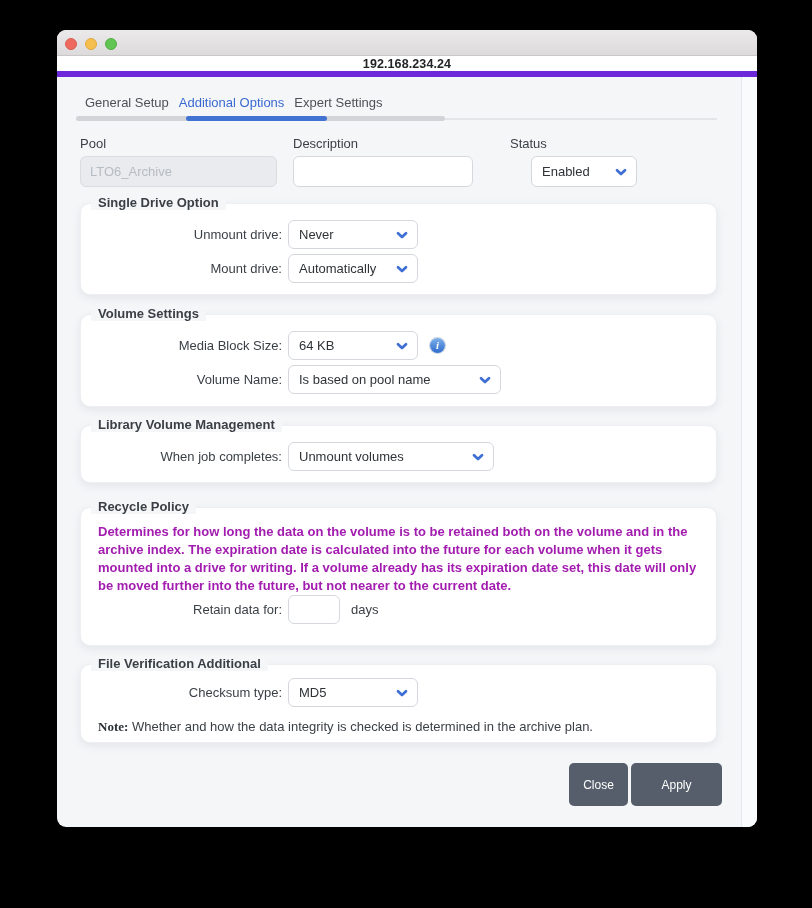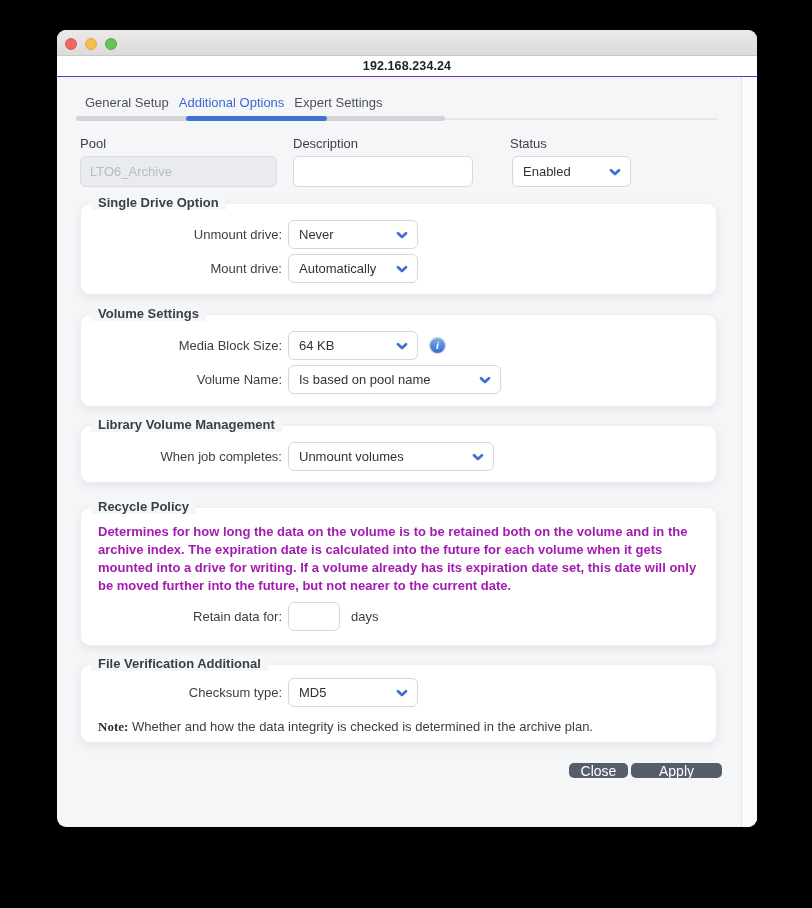--- a/index.html
+++ b/index.html
@@ -17,21 +17,21 @@
     position: absolute; top: 0; left: 0; right: 0; height: 26px;
     background: linear-gradient(#ebe9ea, #dcdadb);
     border-bottom: 1px solid #c9c7c8;
   }
   .light { position: absolute; top: 8px; width: 12px; height: 12px; border-radius: 50%; }
   .light.red    { left: 8px;  background: #ee6a5f; border: 0.5px solid #d95d52; }
   .light.yellow { left: 28px; background: #f5bf4f; border: 0.5px solid #dfa93c; }
   .light.green  { left: 48px; background: #61c554; border: 0.5px solid #52ad44; }
   .proxybar {
     position: absolute; top: 26px; left: 0; right: 0; height: 21px;
-    background: #ffffff; border-bottom: 1px solid #6d28d9;
+    background: #ffffff; border-bottom: 6px solid #6d28d9;
     display: flex; align-items: center; justify-content: center;
   }
   .proxy-title { font-size: 12.5px; font-weight: 700; color: #1f2124; letter-spacing: 0.1px; }
 
   
   .tabs { position: absolute; top: 65px; left: 28px; display: flex; gap: 10px; }
   .tab { font-size: 13px; color: #4d5156; cursor: default; }
   .tab.active { color: #3a6ad1; }
   .tab-track {
     position: absolute; top: 86px; left: 19px; width: 369px; height: 5px;
@@ -99,22 +99,22 @@
     background: #fff; font-family: inherit; font-size: 13px; color: #2f3337;
     padding: 0 8px; outline: none;
   }
   .suffix { margin-left: 11px; font-size: 13px; color: #3a3f45; }
 
   .note { margin: 12px 18px 0 17px; font-size: 13px; color: #3a3f45; }
   .note b { color: #2c3036; font-family: Liberation Serif, serif; }
 
   
   .btn {
-    position: absolute; top: 733px; height: 15px; border: none; border-radius: 5px;
-    background: #565e6b; color: #ffffff; font-family: inherit; font-size: 14px;
+    position: absolute; top: 733px; height: 43px; border: none; border-radius: 5px;
+    background: #565e6b; color: #ffffff; font-family: inherit; font-size: 12px;
     cursor: default;
   }
   .btn.close { left: 512px; width: 59px; }
   .btn.apply { left: 574px; width: 91px; }
 
   
   .scroll-gutter {
     position: absolute; top: 47px; bottom: 0; left: 684px; width: 16px;
     background: #fafbfc; border-left: 1px solid #e5e7ea;
   }
@@ -150,21 +150,21 @@
     <div class="tab-indicator"></div>
   </div>
   <div class="tab-hairline"></div>
 
   <span class="field-label" style="left:23px; top:106px">Pool</span>
   <span class="field-label" style="left:236px; top:106px">Description</span>
   <span class="field-label" style="left:453px; top:106px">Status</span>
 
   <input class="text-input" style="left: 23px; width: 197px;" disabled="" value="LTO6_Archive">
   <input class="text-input" style="left: 236px; width: 180px;" value="">
-  <div class="dd abs" style="left:455px; top:126px; width:119px; height:31px">
+  <div class="dd abs" style="left:474px; top:126px; width:106px; height:31px">
     <span class="dd-value">Enabled</span>
     <svg class="chev" width="12" height="8" viewBox="0 0 12 8">
         <use href="#chevron-down"></use>
       </svg>
   </div>
 
   <div class="card" style="top:173px; height:92px">
     <span class="legend">Single Drive Option</span>
     <div class="card-body">
       <div class="row">
@@ -224,21 +224,21 @@
               <use href="#chevron-down"></use>
             </svg>
         </div>
       </div>
     </div>
   </div>
 
   <div class="card" style="top:477px; height:139px">
     <span class="legend">Recycle Policy</span>
     <div class="para">Determines for how long the data on the volume is to be retained both on the volume and in the archive index. The expiration date is calculated into the future for each volume when it gets mounted into a drive for writing. If a volume already has its expiration date set, this date will only be moved further into the future, but not nearer to the current date.</div>
-    <div class="row" style="margin-top:7px">
+    <div class="row" style="">
       <span class="row-label">Retain data for:</span>
       <input class="retain-input" value="" style="">
       <span class="suffix">days</span>
     </div>
   </div>
 
   <div class="card" style="top:634px; height:79px">
     <span class="legend">File Verification Additional</span>
     <div class="card-body" style="padding-top:13px">
       <div class="row">

